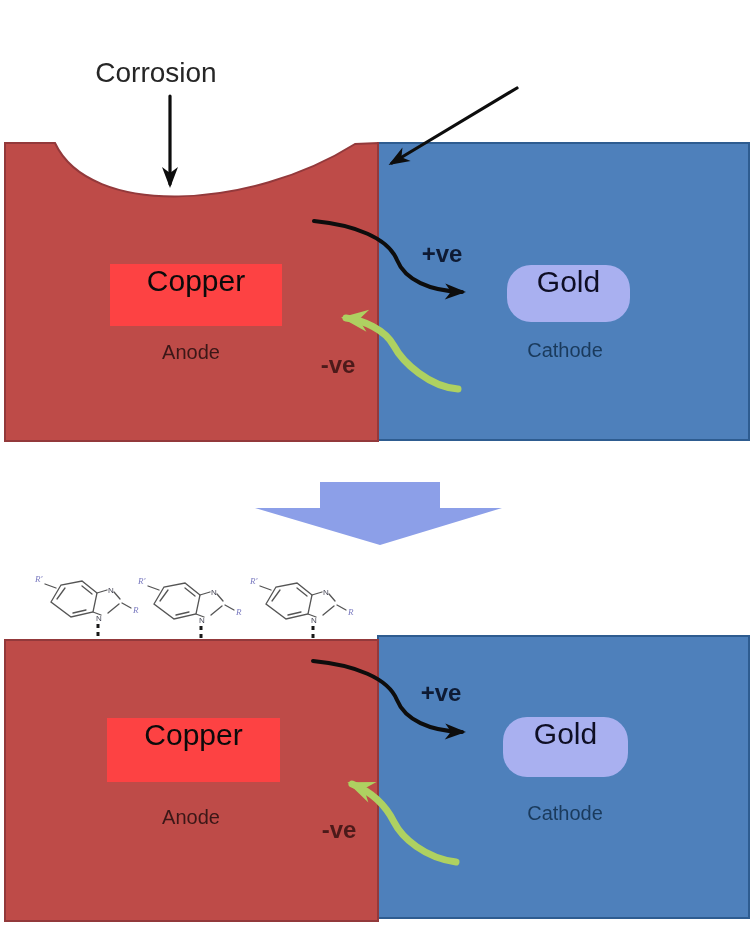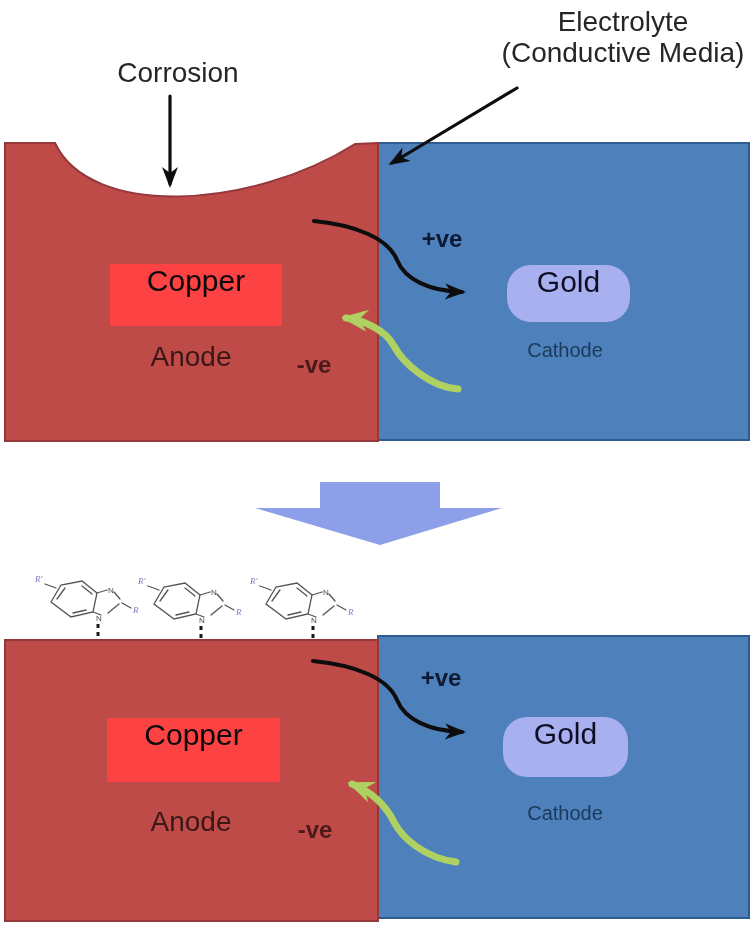--- a/index.html
+++ b/index.html
@@ -24,25 +24,25 @@
   .mol-r{font:italic 9px "Liberation Serif", serif;fill:var(--molecule-r);}
 
   
   .lbl{position:absolute;transform:translateX(-50%);white-space:nowrap;}
   .caption{font-size:28px;color:var(--label-dark);letter-spacing:0px;}
   .electrolyte{text-align:center;line-height:31px;}
   .chip{position:absolute;display:flex;align-items:flex-start;justify-content:center;
         font-weight:normal;font-size:30px;}
   .chip-copper{background:var(--copper-chip);color:#0b0b0b;}
   .chip-gold{background:var(--gold-chip);color:#0e0e24;border-radius:24px;}
-  .role-anode{font-size:28px;color:var(--anode-text);}
+  .role-anode{font-size:20px;color:var(--anode-text);}
   .role-cathode{font-size:20px;color:var(--cathode-text);}
   .charge{font-size:24px;font-weight:bold;}
-  .charge-plus{color:var(--plus-text);}
-  .charge-minus{color:var(--minus-text);}
+  .charge-plus{color:var(--plus-text);margin-top:15px;}
+  .charge-minus{color:var(--minus-text);margin-left:24px;}
 </style>
 </head>
 <body>
 
 <div id="canvas">
 
   <svg id="diagram-svg" width="755" height="933" viewBox="0 0 755 933">
     <defs>
       <marker id="headBlack" markerUnits="userSpaceOnUse" markerWidth="24" markerHeight="20" refX="18" refY="9" orient="auto">
         <path class="head-black" d="M1,1 L22,9 L1,17 L7,9 Z"></path>
@@ -98,26 +98,22 @@
       <path class="mol-bond" d="M62,21 L72,18 M79,20 L85,27 M84,32 L73,41 M66,43 L58,40"></path>
       <path class="mol-bond" d="M87,31 L96,36 M10,12 L21,16"></path>
       <text class="mol-n" x="73" y="21">N</text>
       <text class="mol-n" x="61" y="49">N</text>
       <text class="mol-r" x="98" y="41">R</text>
       <text class="mol-r" x="0" y="10">R'</text>
       <path class="mol-dash" d="M63,52 L63,67"></path>
     </g>
   </svg>
 
-  <div class="lbl caption" style="left:178px;top:57px;">Corrosion</div>
+  <div class="lbl caption" style="left:156px;top:57px;">Corrosion</div>
 
-  <div class="lbl caption electrolyte" style="left:623px;top:6px;">
-    <div>Electrolyte</div>
-    <div>(Conductive Media)</div>
-  </div>
 
   <div class="chip chip-copper" style="left:110px;top:264px;width:172px;height:62px;">
     <span>Copper</span>
   </div>
   <div class="lbl role-anode" style="left:191px;top:341px;">Anode</div>
   <div class="lbl charge charge-minus" style="left:314px;top:351px;">-ve</div>
 
   <div class="chip chip-gold" style="left:507px;top:265px;width:123px;height:57px;">
     <span>Gold</span>
   </div>

